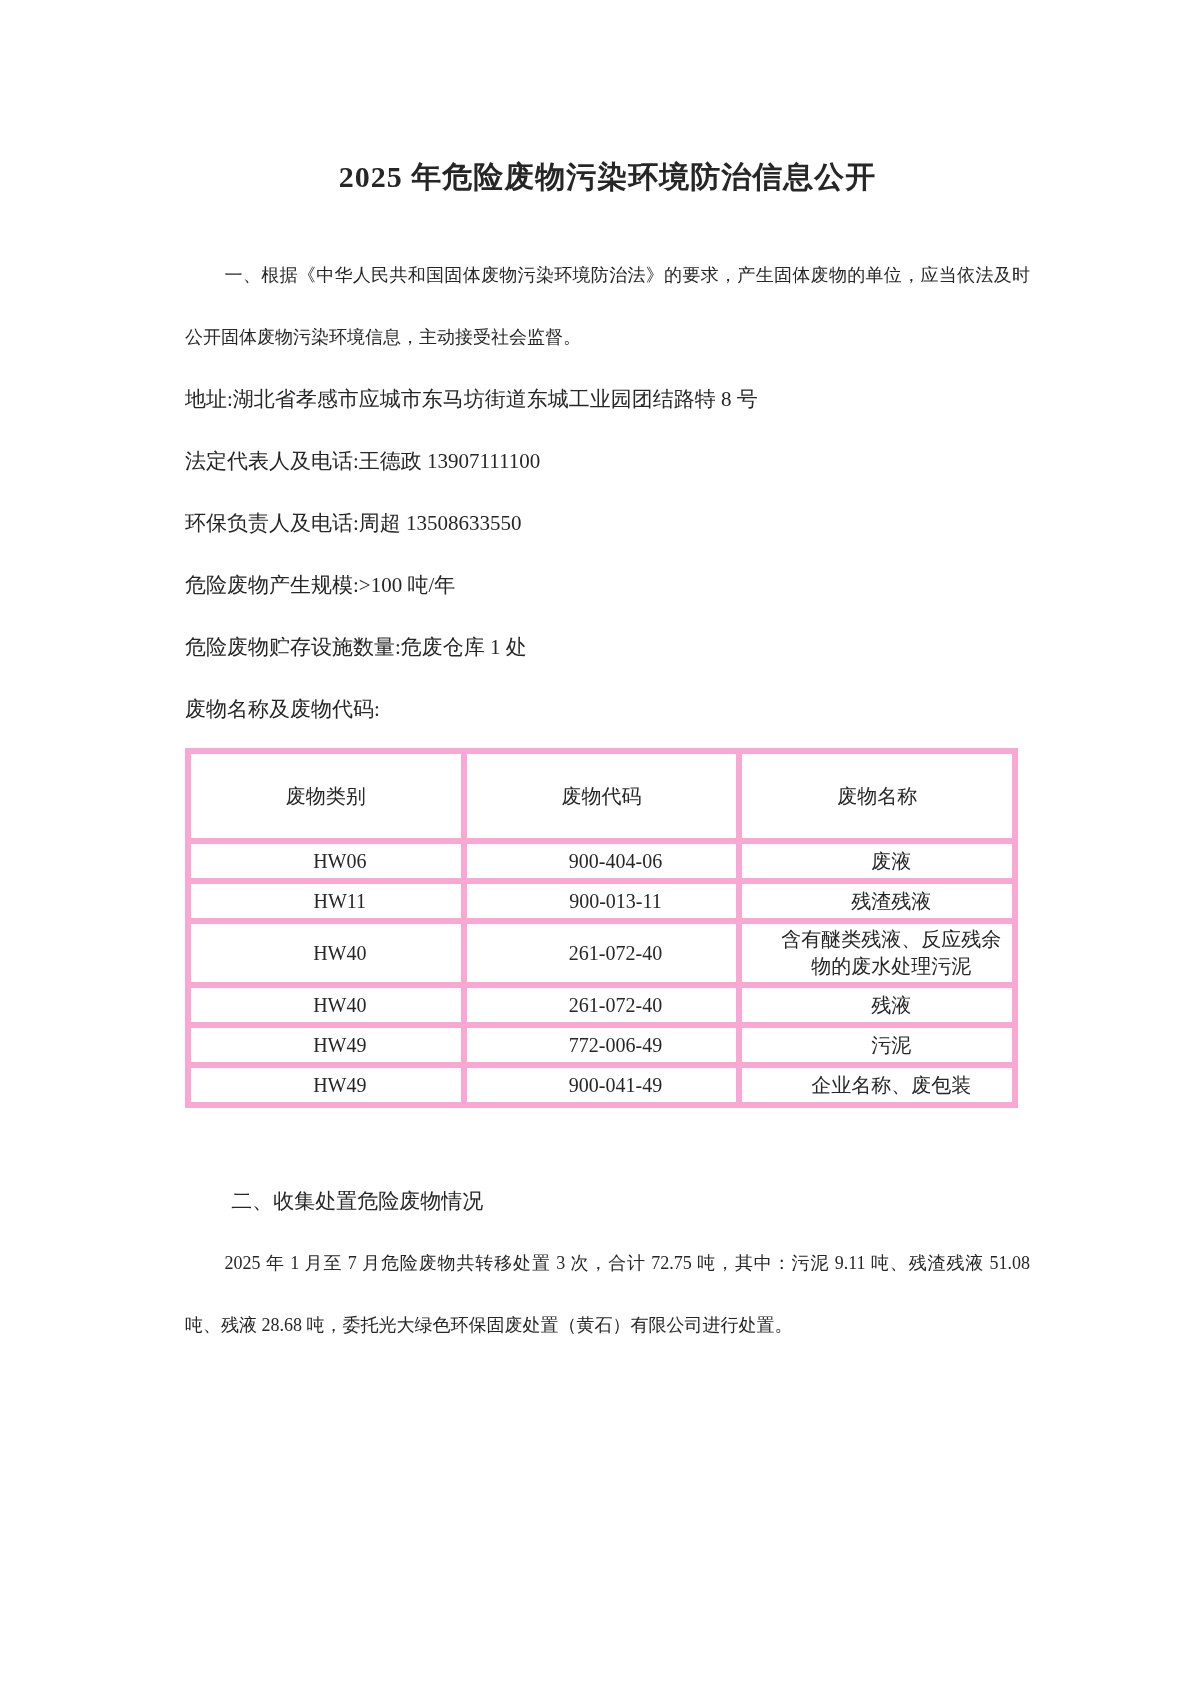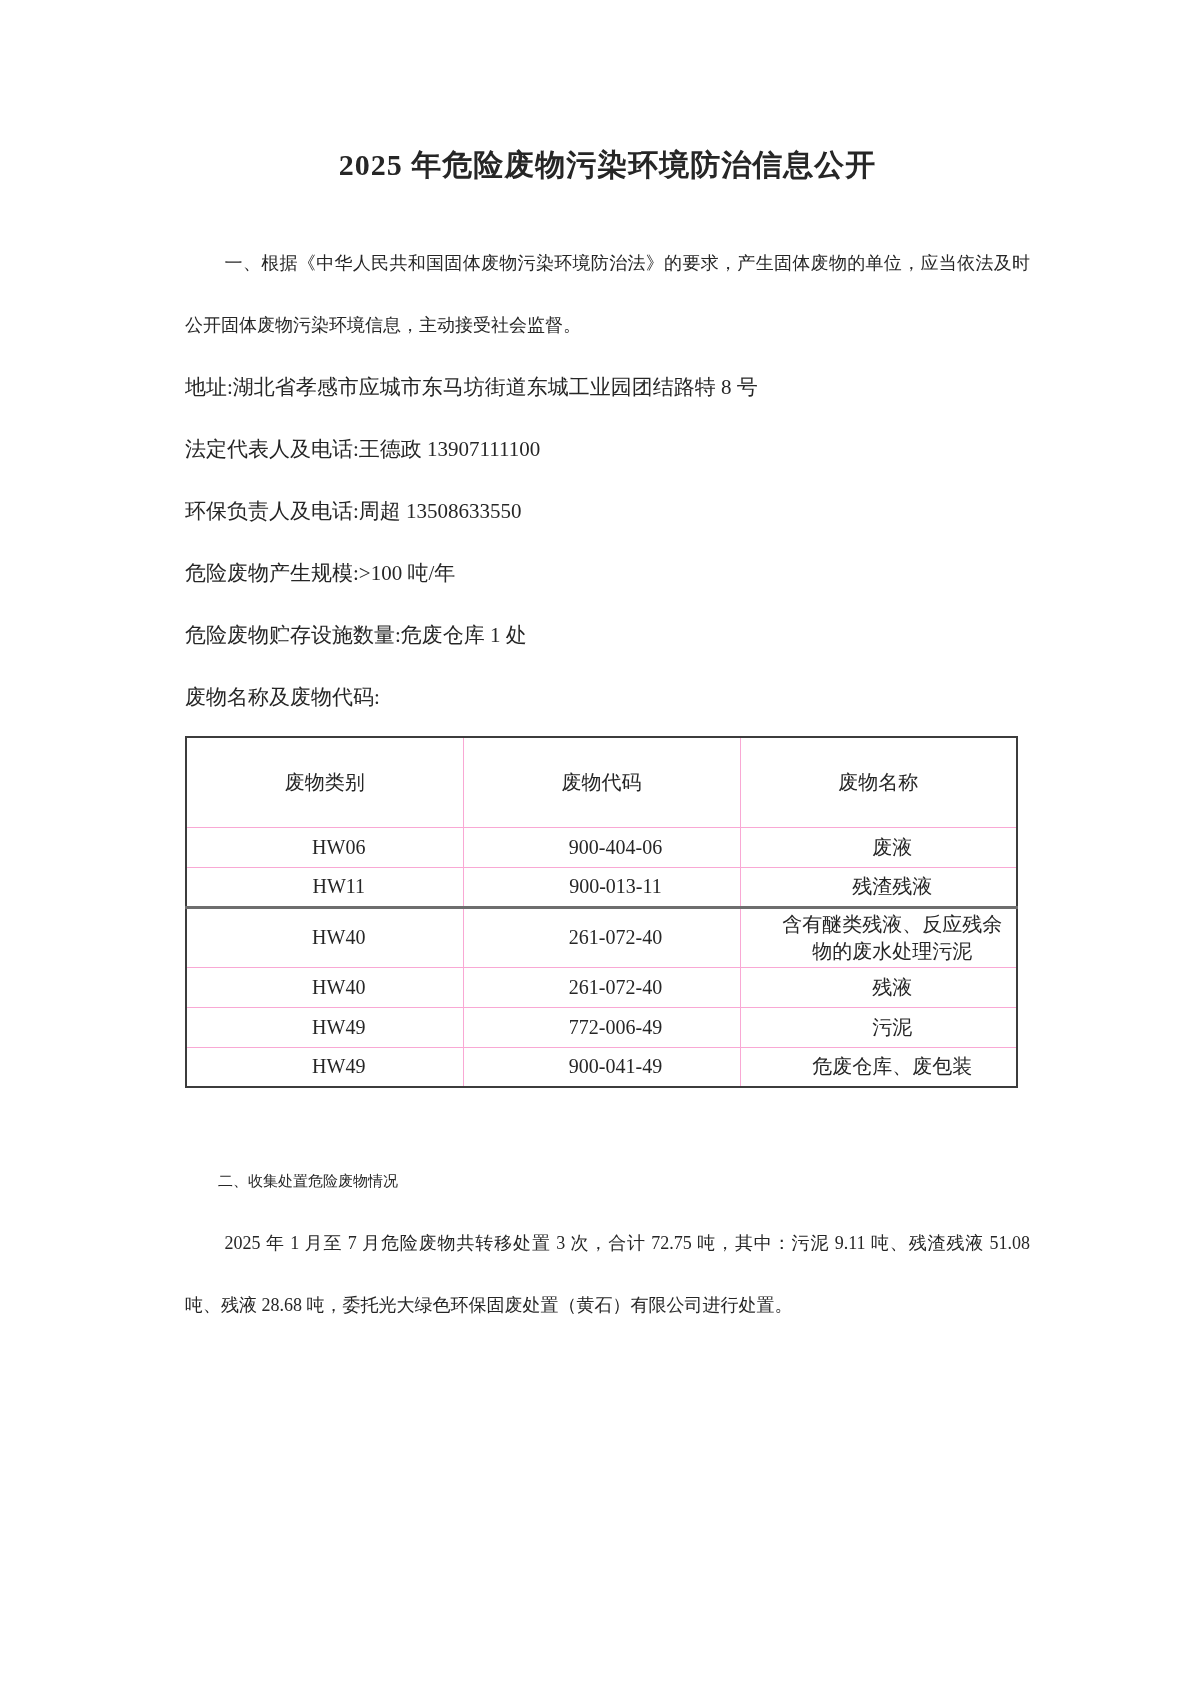--- a/index.html
+++ b/index.html
@@ -14,21 +14,21 @@
     padding: 144px 169px 0 185px;
     position: relative;
     overflow: hidden;
   }
   .doc-title {
     font-size: 30px;
     line-height: 42px;
     font-weight: bold;
     text-align: center;
     letter-spacing: 1px;
-    margin: 0 0 46px 0;
+    margin: 12px 0 46px 0;
   }
   .para {
     font-size: 18px;
     line-height: 62px;
     text-align: justify;
     margin: 0;
   }
   .indent { text-indent: 2.2em; }
   .info-line {
     font-size: 21px;
@@ -38,33 +38,33 @@
   }
   .waste-table {
     border-collapse: collapse;
     table-layout: fixed;
     width: 833px;
     margin-top: 8px;
     border: 2px solid #3c3c3c;
   }
   .waste-table th,
   .waste-table td {
-    border: 1px solid #f9a8d4;
+    border: 6px solid #f9a8d4;
     text-align: center;
     vertical-align: middle;
     font-size: 20px;
     font-weight: normal;
     padding: 2px 4px;
     line-height: 27px;
   }
   .waste-table thead th { height: 90px; }
   .waste-table tbody td { height: 40px; padding-left: 32px; }
   .row-thick-bottom td { border-bottom: 3px solid #6e6e6e; }
   .section-heading {
-    font-size: 15px;
+    font-size: 21px;
     line-height: 62px;
     font-weight: normal;
     text-indent: 2.2em;
     margin: 62px 0 0 0;
   }
 </style>
 </head>
 <body>
 
 <div class="page">
@@ -110,21 +110,21 @@
         <td>残液</td>
       </tr>
       <tr>
         <td>HW49</td>
         <td>772-006-49</td>
         <td>污泥</td>
       </tr>
       <tr>
         <td>HW49</td>
         <td>900-041-49</td>
-        <td>危废仓库、废包装</td>
+        <td>企业名称、废包装</td>
       </tr>
     </tbody>
   </table>
 
   <h2 class="section-heading">二、收集处置危险废物情况</h2>
 
   <p class="para indent">2025 年 1 月至 7 月危险废物共转移处置 3 次，合计 72.75 吨，其中：污泥 9.11 吨、残渣残液 51.08 吨、残液 28.68 吨，委托光大绿色环保固废处置（黄石）有限公司进行处置。</p>
 
 </div>
 

